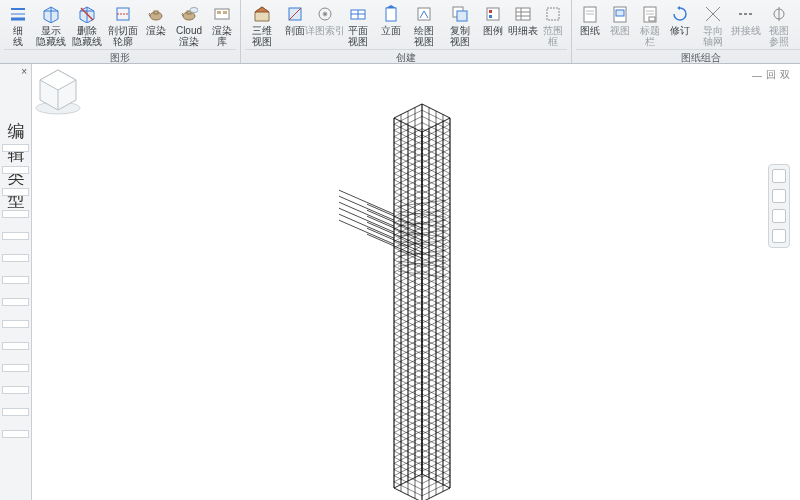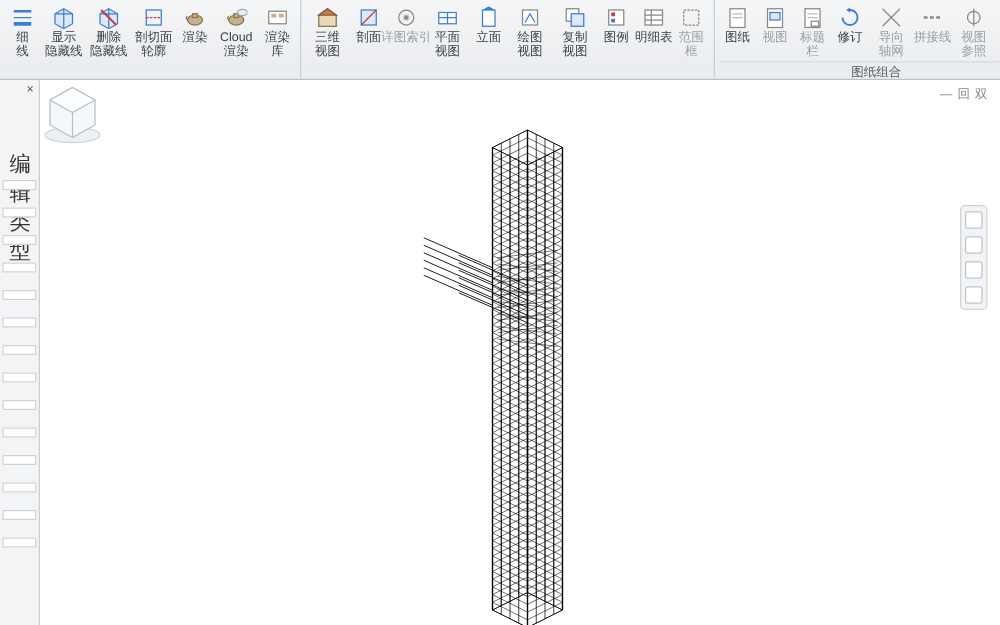--- a/index.html
+++ b/index.html
@@ -219,20 +219,21 @@
         <div class="rbtn">
           <div class="ic">
             <svg width="18" height="18" viewBox="0 0 18 18">
               <use href="#i-gallery"></use>
             </svg>
           </div>
           <div class="lb">渲染
 库</div>
         </div>
       </div>
+      <div class="group-title">图形</div>
     </div>
     <div class="group">
       <div class="group-btns">
         <div class="rbtn wide">
           <div class="ic">
             <svg width="18" height="18" viewBox="0 0 18 18">
               <use href="#i-house3d"></use>
             </svg>
           </div>
           <div class="lb">三维
@@ -308,20 +309,21 @@
         <div class="rbtn disabled">
           <div class="ic">
             <svg width="18" height="18" viewBox="0 0 18 18">
               <use href="#i-scope"></use>
             </svg>
           </div>
           <div class="lb">范围
 框</div>
         </div>
       </div>
+      <div class="group-title">创建</div>
     </div>
     <div class="group">
       <div class="group-btns">
         <div class="rbtn">
           <div class="ic">
             <svg width="18" height="18" viewBox="0 0 18 18">
               <use href="#i-sheet"></use>
             </svg>
           </div>
           <div class="lb">图纸</div>

